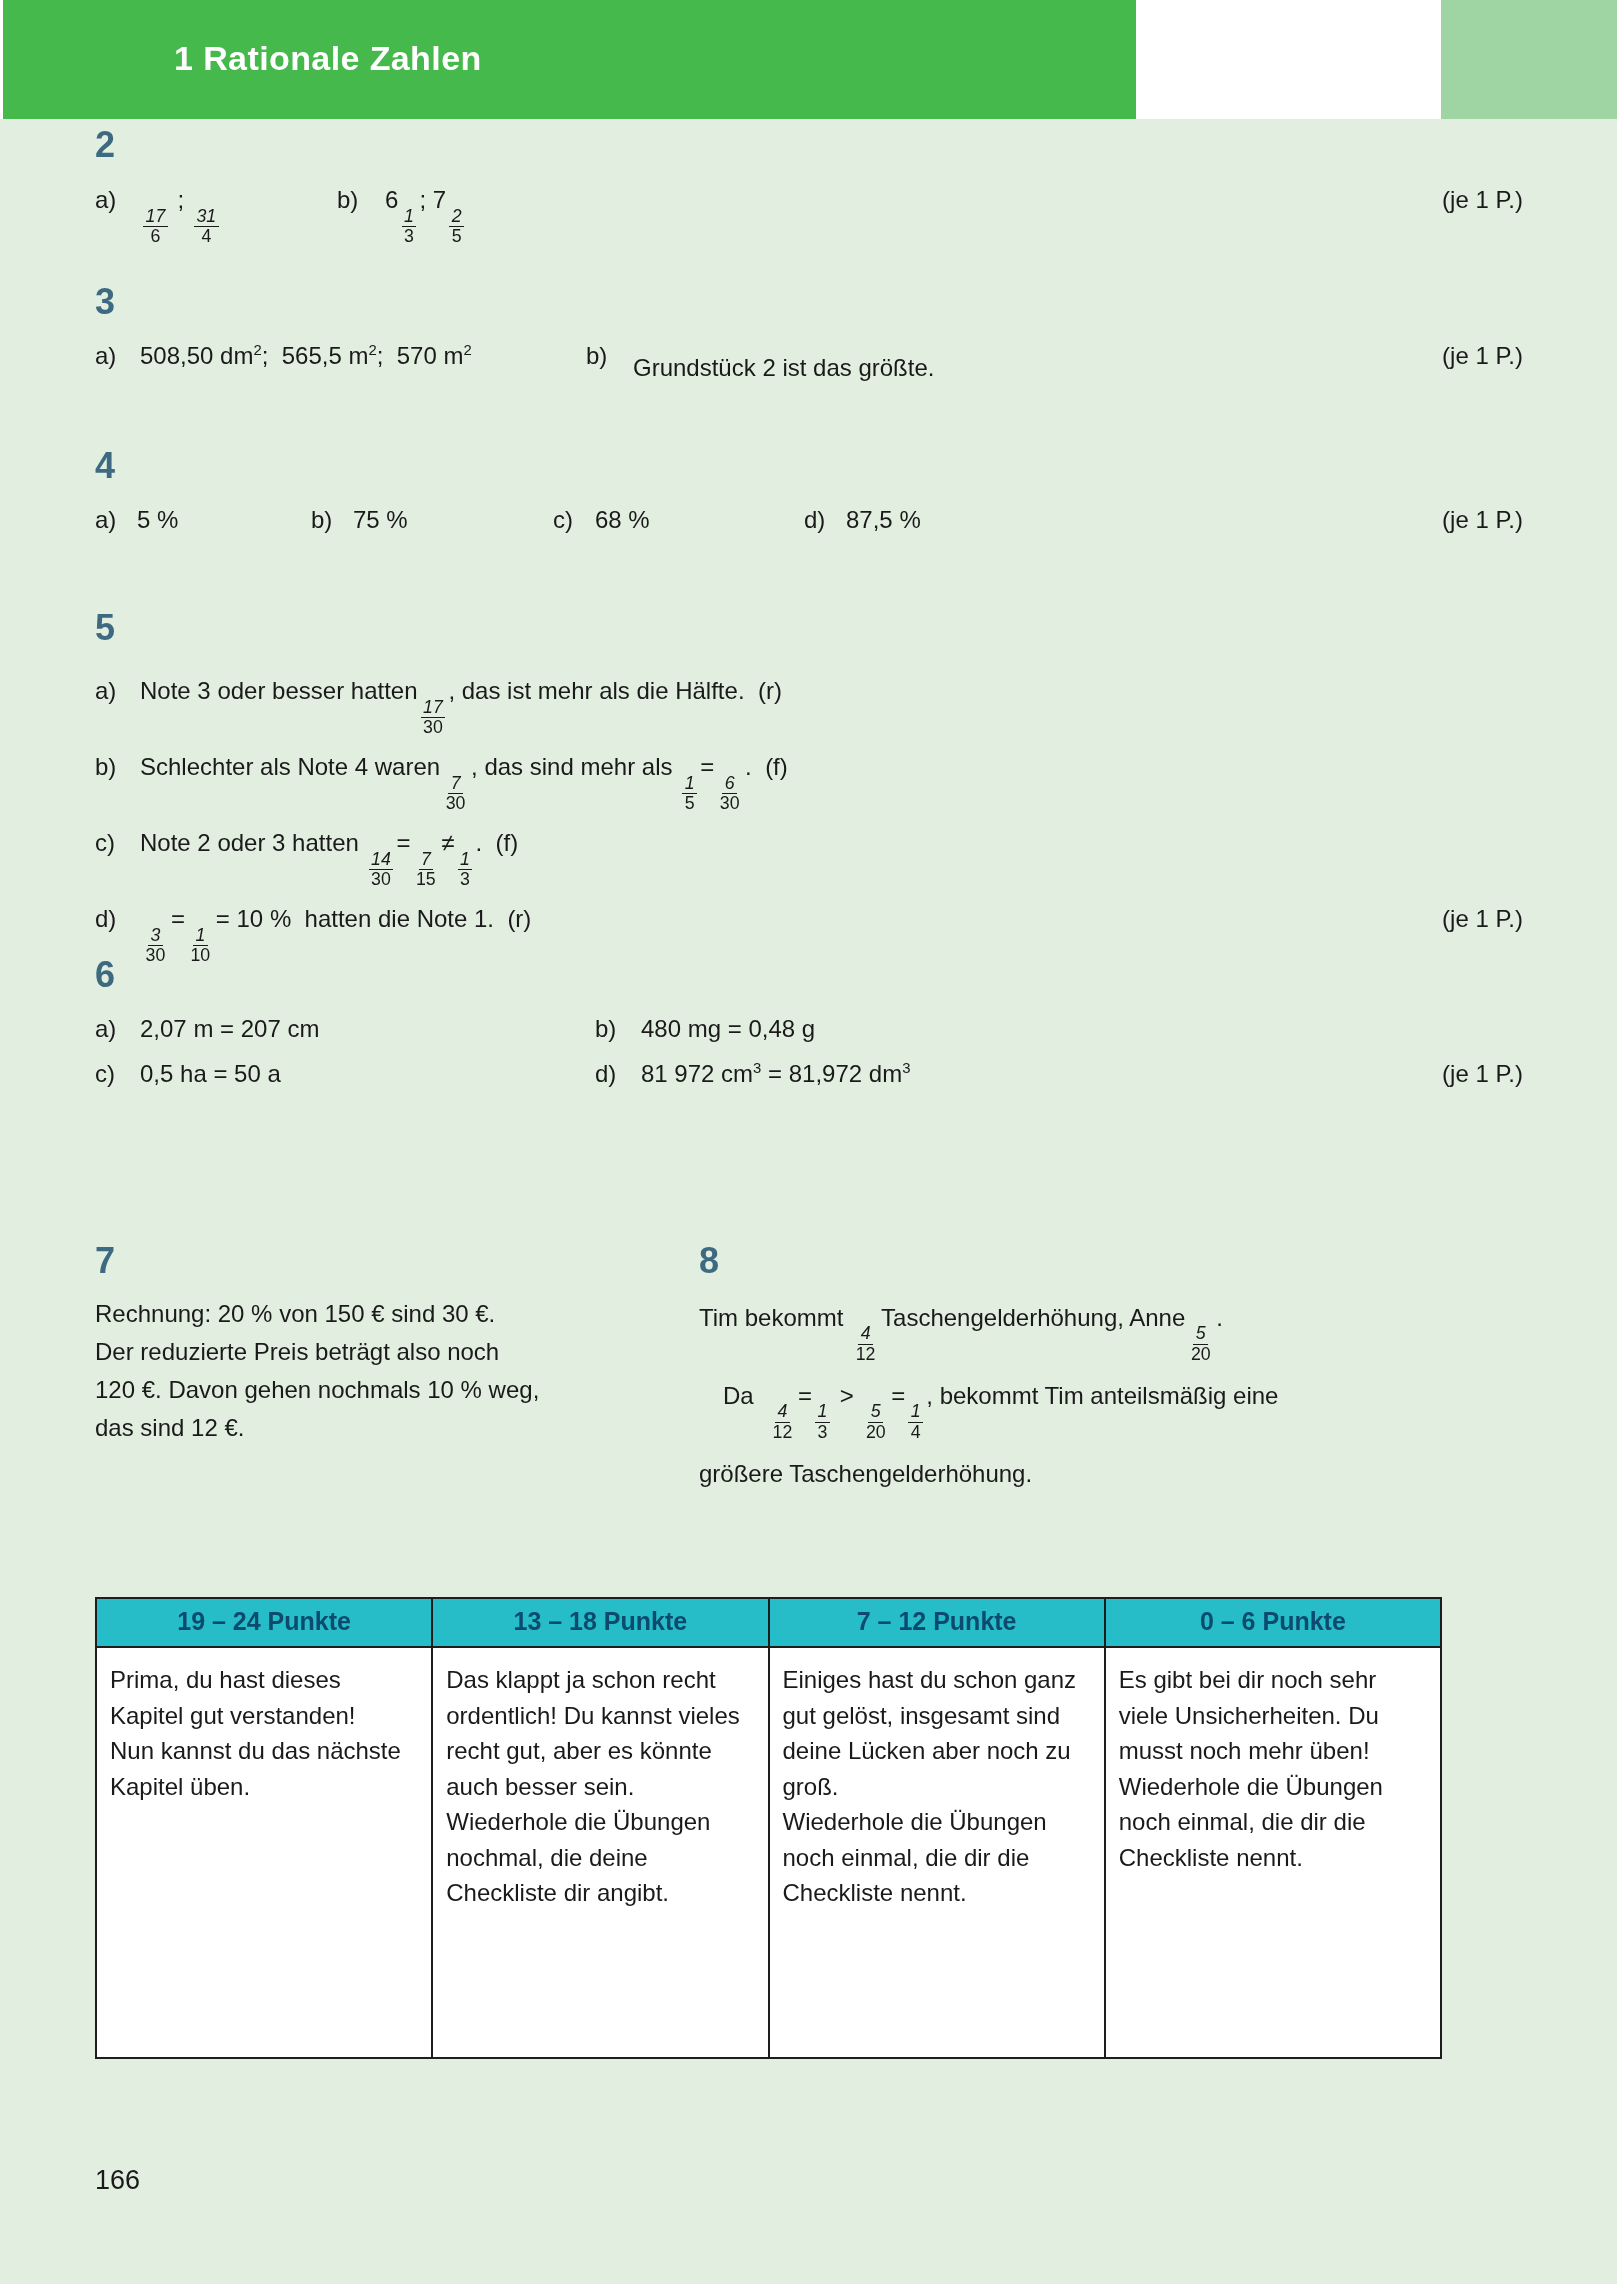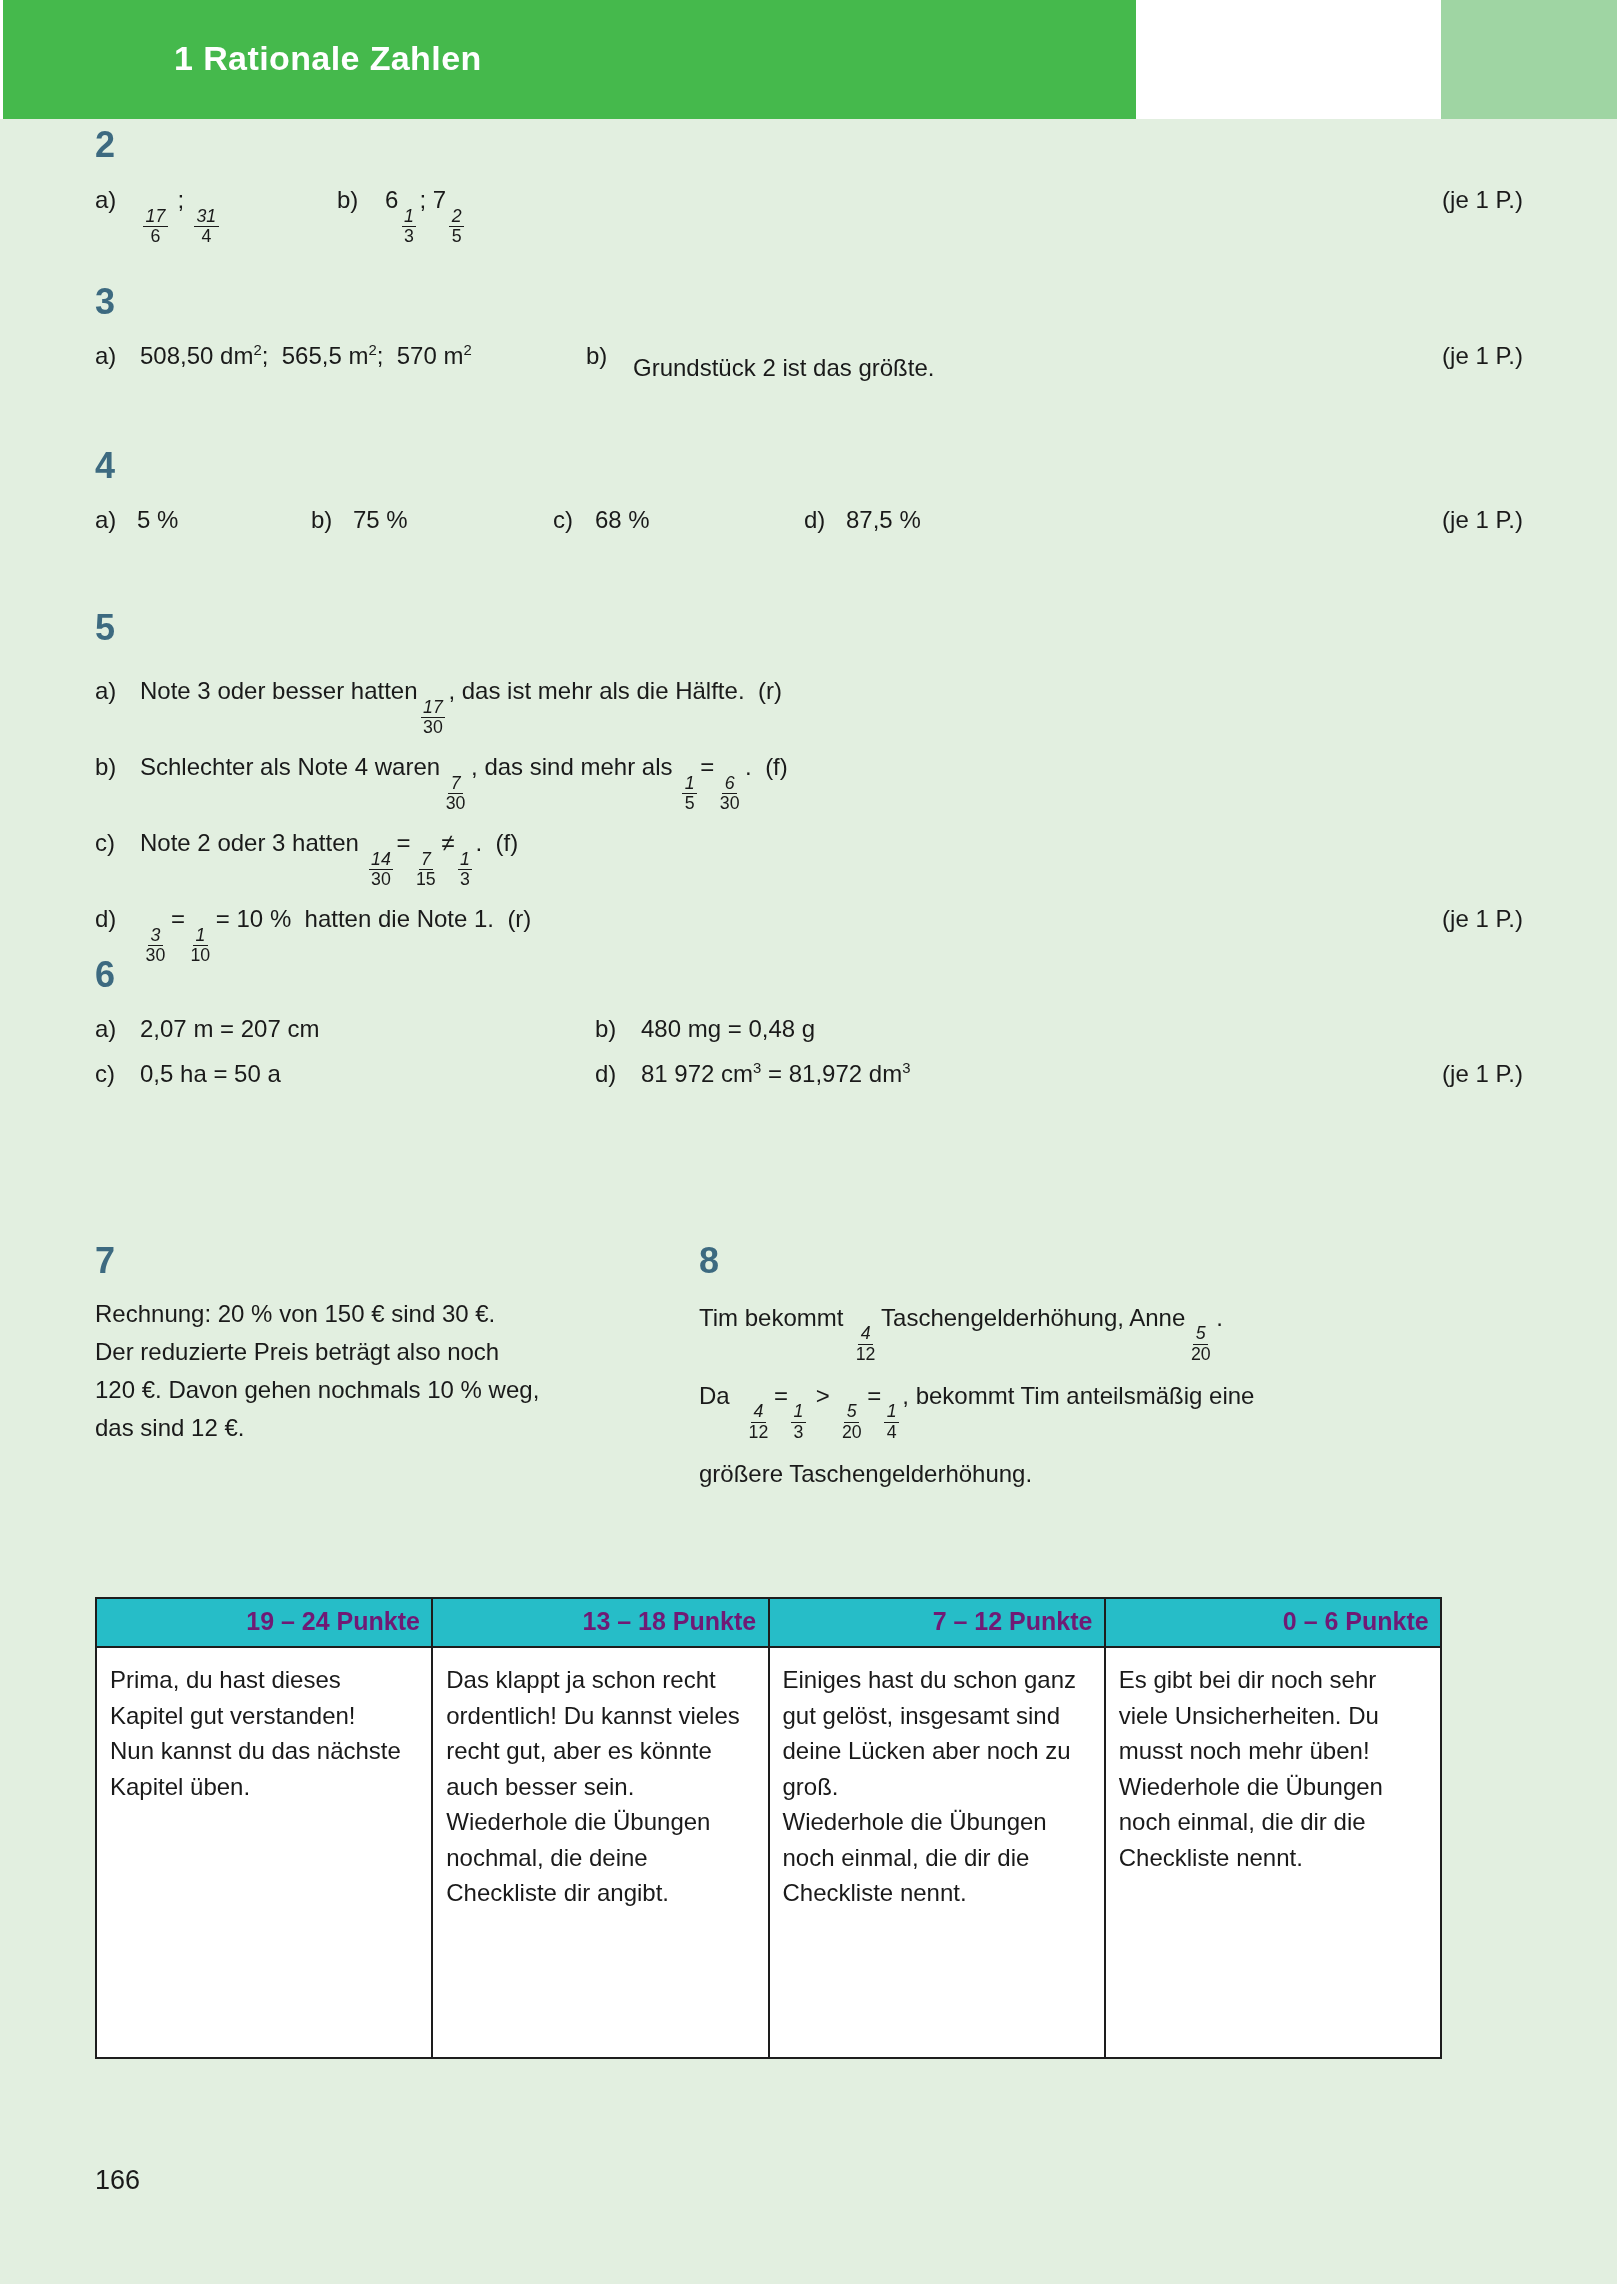--- a/index.html
+++ b/index.html
@@ -133,24 +133,24 @@
   
   .ratings {
     position: absolute;
     left: 95px;
     width: 1347px;
     border-collapse: collapse;
     table-layout: fixed;
   }
   .ratings th {
     background: #26bdc8;
-    color: #701a75;
+    color: #0c4a6e;
     font-size: 25px;
     font-weight: bold;
-    text-align: right;
+    text-align: center;
     padding: 8px 11.3px 9.7px 11.3px;
     border: 2.4px solid #1d1d1d;
     white-space: nowrap;
   }
   .ratings td {
     background: #ffffff;
     color: #1a1a1a;
     font-size: 24px;
     line-height: 1.48;
     vertical-align: top;
@@ -318,21 +318,21 @@
       <div class="exnum">8</div>
       <div style="margin-top:16px; font-size:24px; color:#1a1a1a;">
         <div style="white-space:nowrap; line-height:1.9;"><span>Tim bekommt</span>&nbsp;<span class="frac">
               <span class="num">4</span>
               <span class="den">12</span>
             </span><span>Taschengelderhöhung, Anne</span><span class="frac">
               <span class="num">5</span>
               <span class="den">20</span>
             </span><span>.</span></div>
 
-        <div style="white-space:nowrap; line-height:1.9; margin-top:9.7px;"><span>Da</span>&nbsp;&nbsp;<span class="frac">
+        <div style="white-space:nowrap; line-height:1.9; margin-top:9.7px;margin-left:24px;"><span>Da</span>&nbsp;&nbsp;<span class="frac">
               <span class="num">4</span>
               <span class="den">12</span>
             </span><span>=</span><span class="frac">
               <span class="num">1</span>
               <span class="den">3</span>
             </span>&nbsp;<span>&gt;</span>&nbsp;<span class="frac">
               <span class="num">5</span>
               <span class="den">20</span>
             </span><span>=</span><span class="frac">
               <span class="num">1</span>

